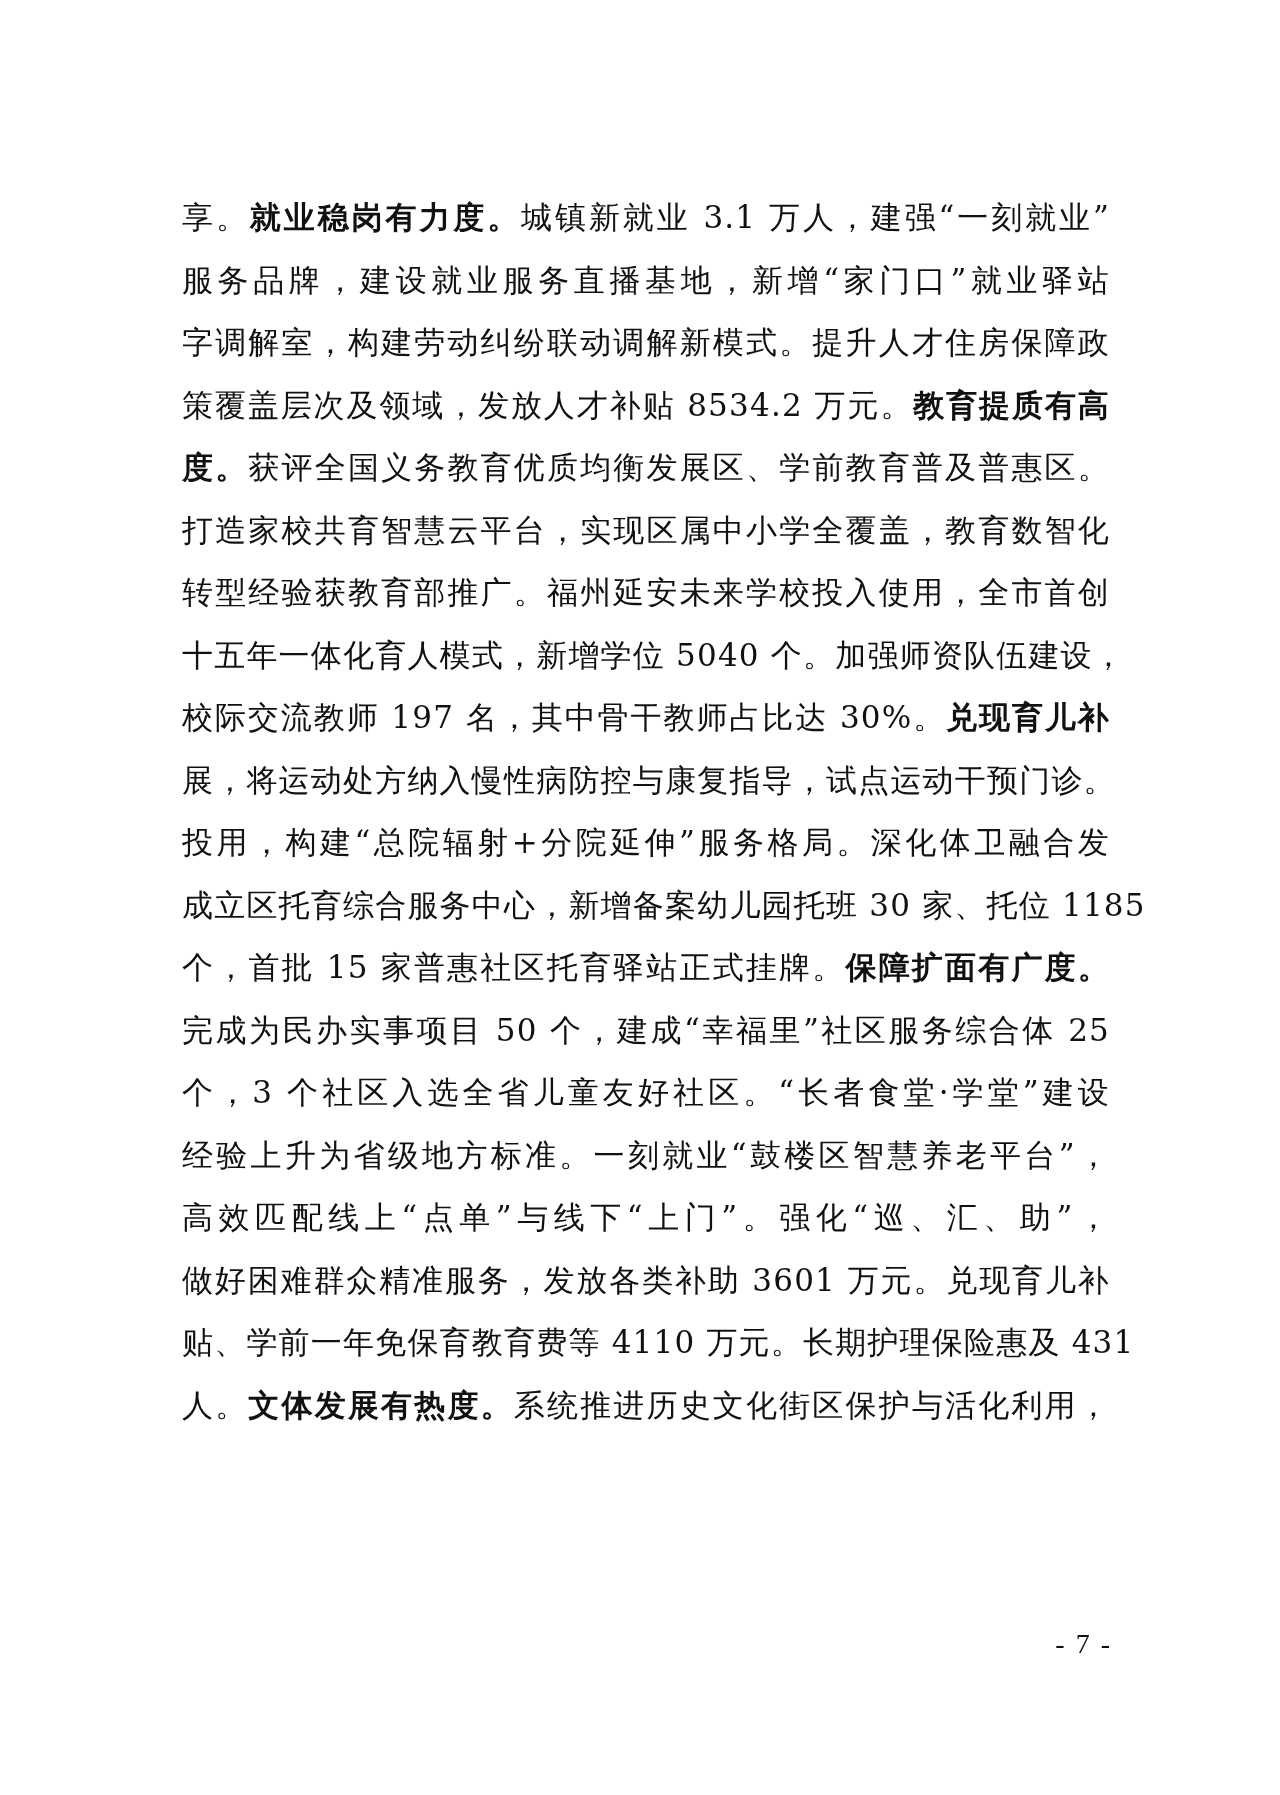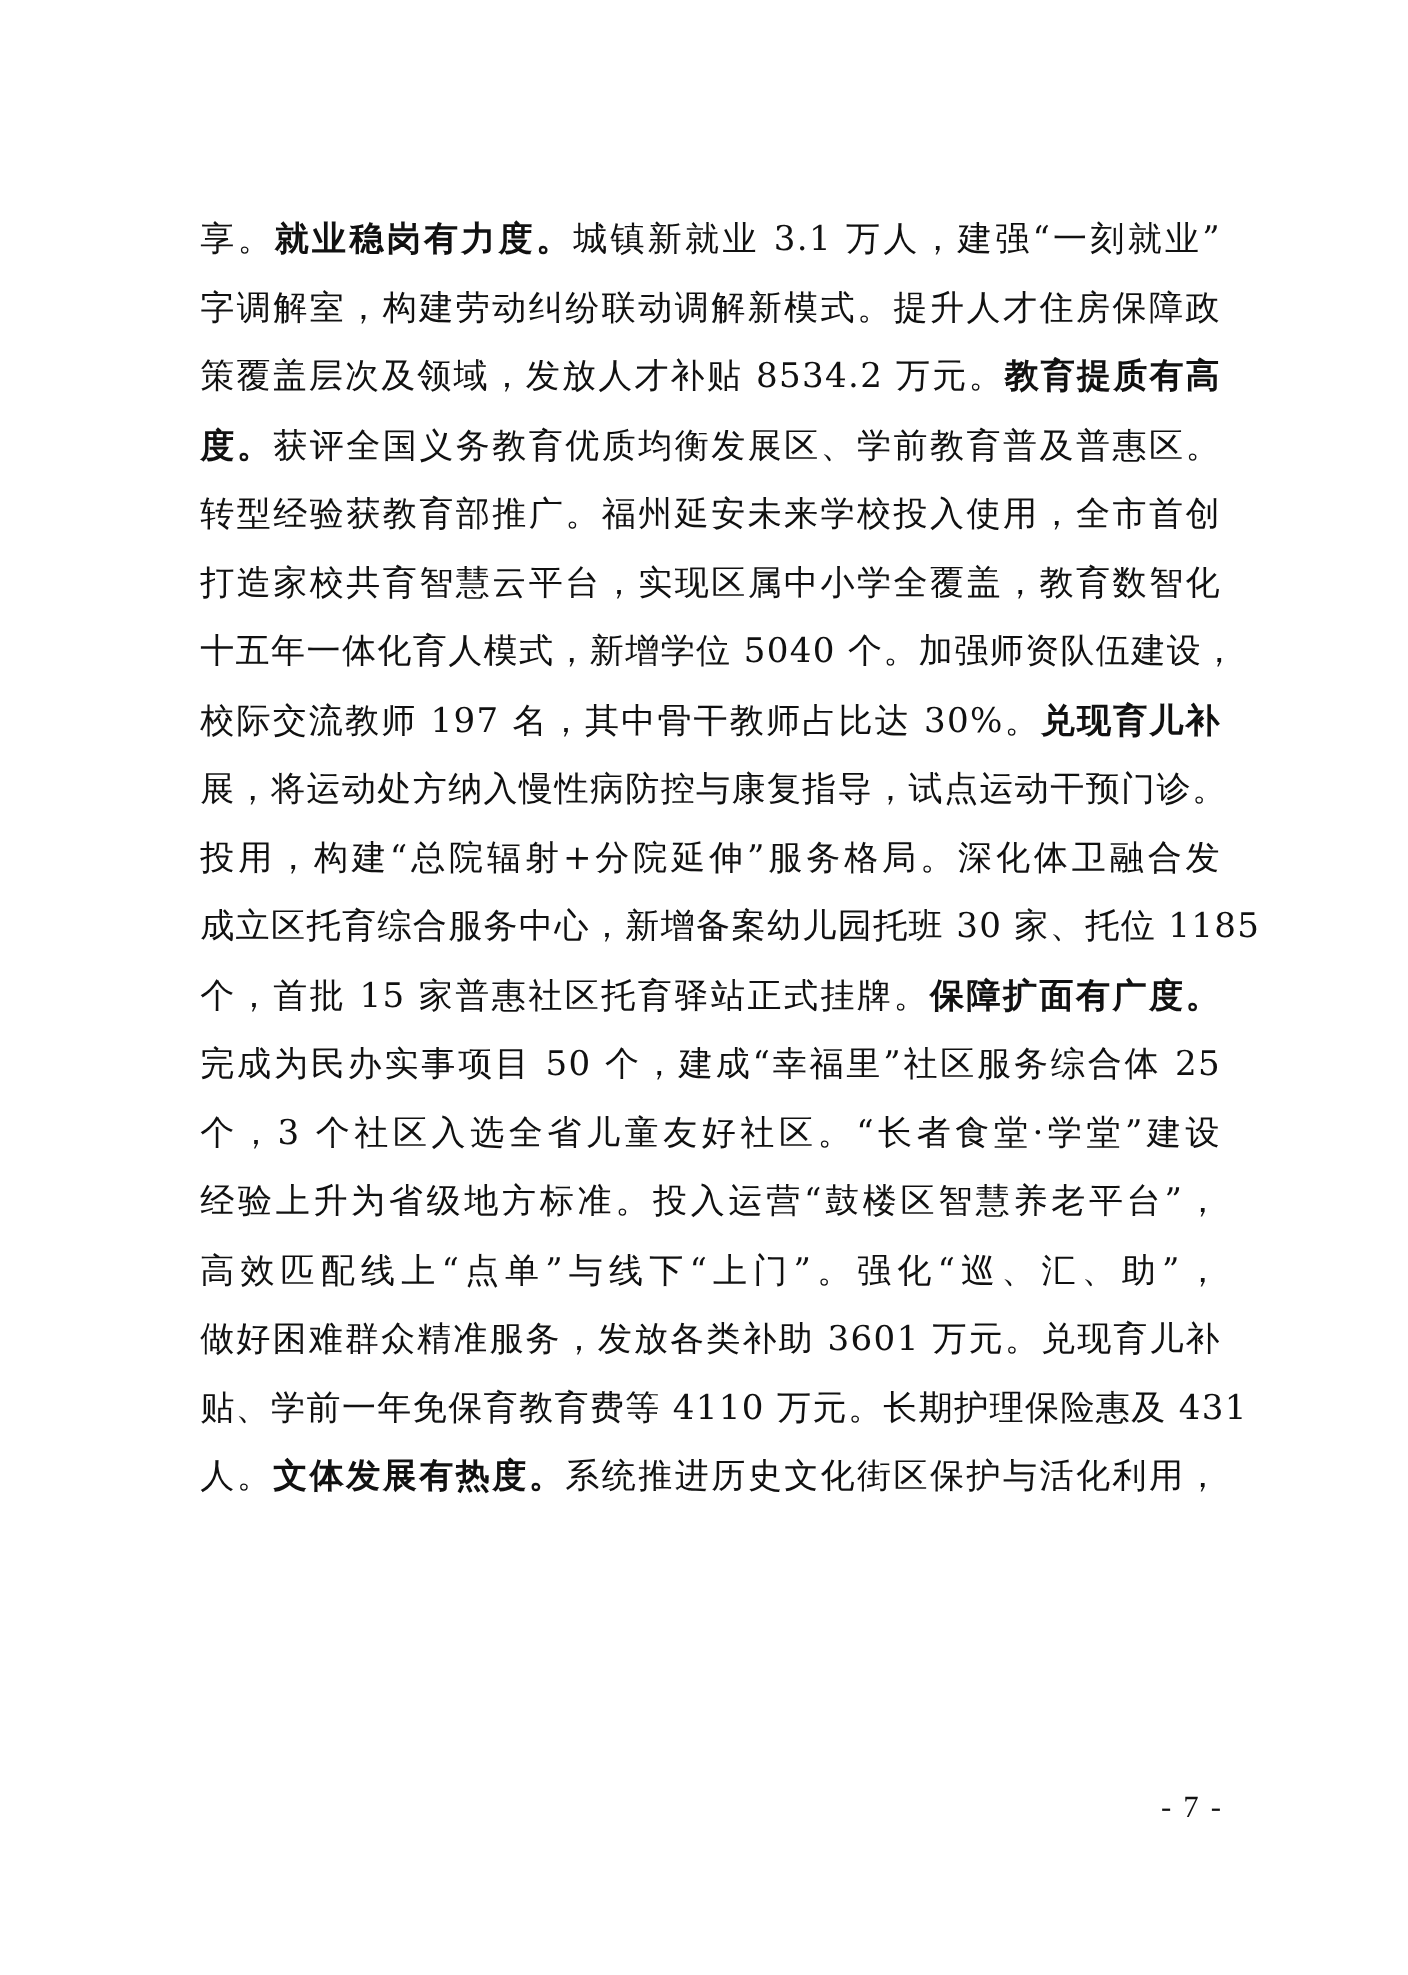--- a/index.html
+++ b/index.html
@@ -52,33 +52,34 @@
     font-family: "Liberation Serif", serif;
     letter-spacing: 2px;
   }
 </style>
 </head>
 <body>
 
 <div class="page">
   <div class="body-text" id="body-text">
       <div class="line"><span class="seg-normal">享。</span><span class="seg-bold">就业稳岗有力度。</span><span class="seg-normal">城镇新就业 3.1 万人，建强“一刻就业”</span></div>
+      <div class="line"><span class="seg-normal">服务品牌，建设就业服务直播基地，新增“家门口”就业驿站</span></div>
       <div class="line"><span class="seg-normal">字调解室，构建劳动纠纷联动调解新模式。提升人才住房保障政</span></div>
       <div class="line"><span class="seg-normal">策覆盖层次及领域，发放人才补贴 8534.2 万元。</span><span class="seg-bold">教育提质有高</span></div>
       <div class="line"><span class="seg-bold">度。</span><span class="seg-normal">获评全国义务教育优质均衡发展区、学前教育普及普惠区。</span></div>
+      <div class="line"><span class="seg-normal">打造家校共育智慧云平台，实现区属中小学全覆盖，教育数智化</span></div>
       <div class="line"><span class="seg-normal">转型经验获教育部推广。福州延安未来学校投入使用，全市首创</span></div>
-      <div class="line"><span class="seg-normal">打造家校共育智慧云平台，实现区属中小学全覆盖，教育数智化</span></div>
       <div class="line"><span class="seg-normal">十五年一体化育人模式，新增学位 5040 个。加强师资队伍建设，</span></div>
       <div class="line"><span class="seg-normal">校际交流教师 197 名，其中骨干教师占比达 30%。</span><span class="seg-bold">兑现育儿补</span></div>
       <div class="line"><span class="seg-normal">展，将运动处方纳入慢性病防控与康复指导，试点运动干预门诊。</span></div>
       <div class="line"><span class="seg-normal">投用，构建“总院辐射+分院延伸”服务格局。深化体卫融合发</span></div>
       <div class="line"><span class="seg-normal">成立区托育综合服务中心，新增备案幼儿园托班 30 家、托位 1185</span></div>
       <div class="line"><span class="seg-normal">个，首批 15 家普惠社区托育驿站正式挂牌。</span><span class="seg-bold">保障扩面有广度。</span></div>
       <div class="line"><span class="seg-normal">完成为民办实事项目 50 个，建成“幸福里”社区服务综合体 25</span></div>
       <div class="line"><span class="seg-normal">个，3 个社区入选全省儿童友好社区。“长者食堂·学堂”建设</span></div>
-      <div class="line"><span class="seg-normal">经验上升为省级地方标准。投入运营“鼓楼区智慧养老平台”，</span></div>
+      <div class="line"><span class="seg-normal">经验上升为省级地方标准。一刻就业“鼓楼区智慧养老平台”，</span></div>
       <div class="line"><span class="seg-normal">高效匹配线上“点单”与线下“上门”。强化“巡、汇、助”，</span></div>
       <div class="line"><span class="seg-normal">做好困难群众精准服务，发放各类补助 3601 万元。兑现育儿补</span></div>
       <div class="line"><span class="seg-normal">贴、学前一年免保育教育费等 4110 万元。长期护理保险惠及 431</span></div>
       <div class="line last"><span class="seg-normal">人。</span><span class="seg-bold">文体发展有热度。</span><span class="seg-normal">系统推进历史文化街区保护与活化利用，</span></div>
     </div>
   <div class="page-number">- 7 -</div>
 </div>
 
 </body></html>

